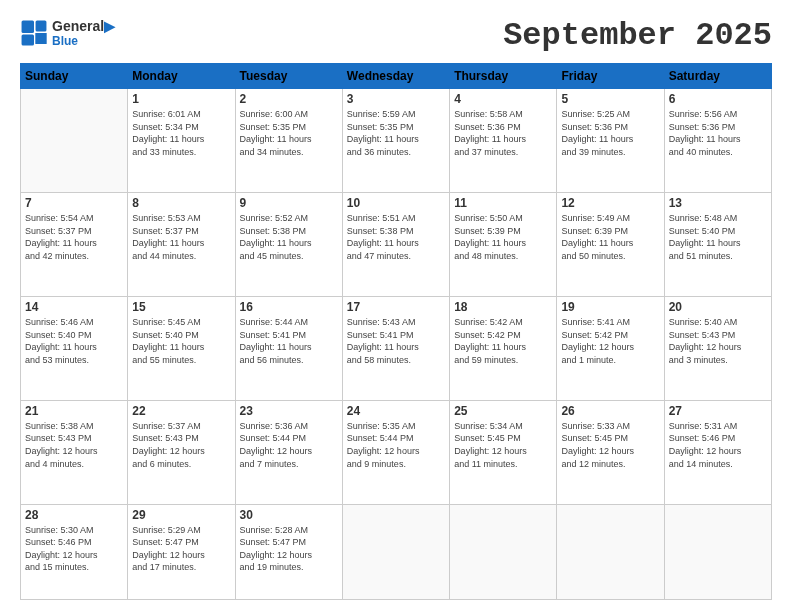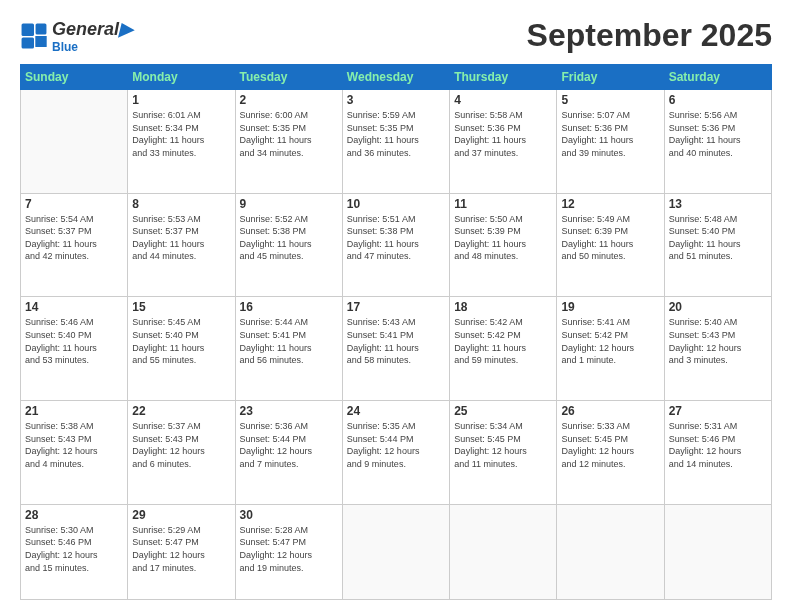--- a/index.html
+++ b/index.html
@@ -27,41 +27,42 @@
       display: flex;
       align-items: center;
       gap: 4px;
     }
     .logo-icon {
       width: 28px;
       height: 28px;
     }
     .title-block {
       text-align: right;
+      font-family: Liberation Mono, monospace;
     }
     .month-title {
       font-size: 32px;
       font-weight: bold;
       color: #333;
       line-height: 1.1;
     }
     .subtitle {
       font-size: 14px;
       color: #555;
     }
     .calendar {
       flex: 1;
       border: 1px solid #ccc;
       border-collapse: collapse;
       width: 100%;
       table-layout: fixed;
     }
     .calendar th {
       background: #1a6fc4;
-      color: #86efac;
+      color: #000000;
       font-size: 12px;
       font-weight: bold;
       padding: 5px 4px;
       text-align: left;
       border: 1px solid #1a6fc4;
     }
     .calendar td {
       border: 1px solid #ccc;
       vertical-align: top;
       padding: 3px 4px;
@@ -97,21 +98,21 @@
       <svg class="logo-icon" viewBox="0 0 36 36">
         <rect x="2" y="2" width="16" height="16" rx="2" fill="#1a6fc4"></rect>
         <rect x="20" y="2" width="14" height="14" rx="2" fill="#1a6fc4"></rect>
         <polygon points="20,18 34,18 34,32 20,32" fill="#1a6fc4" clip-path="url(#wave)"></polygon>
         <path d="M20 32 Q27 20 34 32 Z" fill="#1a6fc4"></path>
         <rect x="2" y="20" width="16" height="14" rx="2" fill="#1a6fc4"></rect>
 
         <path d="M20 18 L34 18 L34 32 Q27 24 20 32 Z" fill="#1a6fc4"></path>
       </svg>
       <div>
-        <div style="font-size:18px;font-weight:bold;color:#333;font-style:italic;">General<span style="color:#1a6fc4;">▶</span></div>
+        <div style="font-size:14px;font-weight:bold;color:#333;">General<span style="color:#1a6fc4;">▶</span></div>
         <div style="font-size:12px;font-weight:bold;color:#1a6fc4;">Blue</div>
       </div>
     </div>
     <div class="title-block">
       <div class="month-title">September 2025</div>
     </div>
   </div>
 
   <table class="calendar">
     <thead>
@@ -151,21 +152,21 @@
           </td>
           <td>
             <span class="day-number">4</span>
             <div class="day-info" style="white-space: pre-line;">Sunrise: 5:58 AM
 Sunset: 5:36 PM
 Daylight: 11 hours
 and 37 minutes.</div>
           </td>
           <td>
             <span class="day-number">5</span>
-            <div class="day-info" style="white-space: pre-line;">Sunrise: 5:07 AM
+            <div class="day-info" style="white-space: pre-line;">Sunrise: 5:25 AM
 Sunset: 5:36 PM
 Daylight: 11 hours
 and 39 minutes.</div>
           </td>
           <td>
             <span class="day-number">6</span>
             <div class="day-info" style="white-space: pre-line;">Sunrise: 5:56 AM
 Sunset: 5:36 PM
 Daylight: 11 hours
 and 40 minutes.</div>

